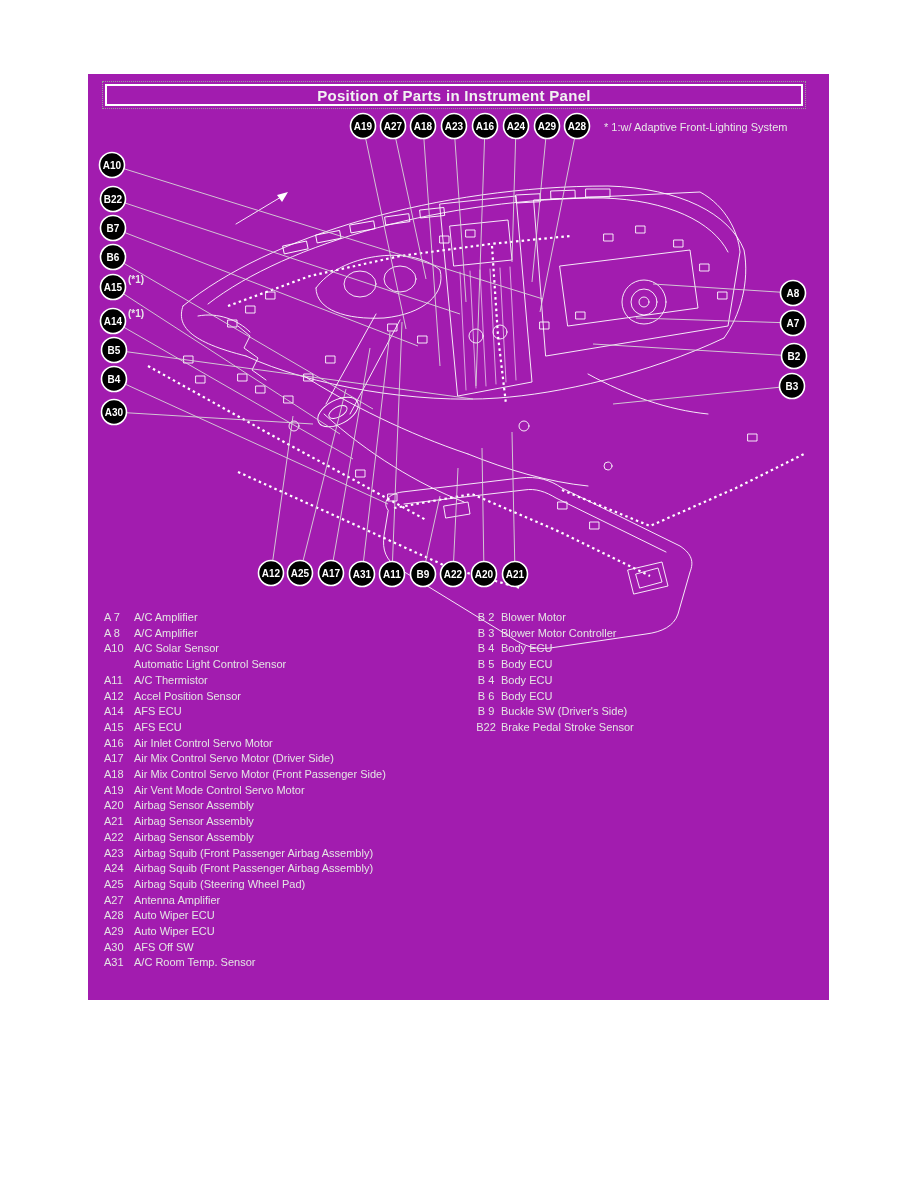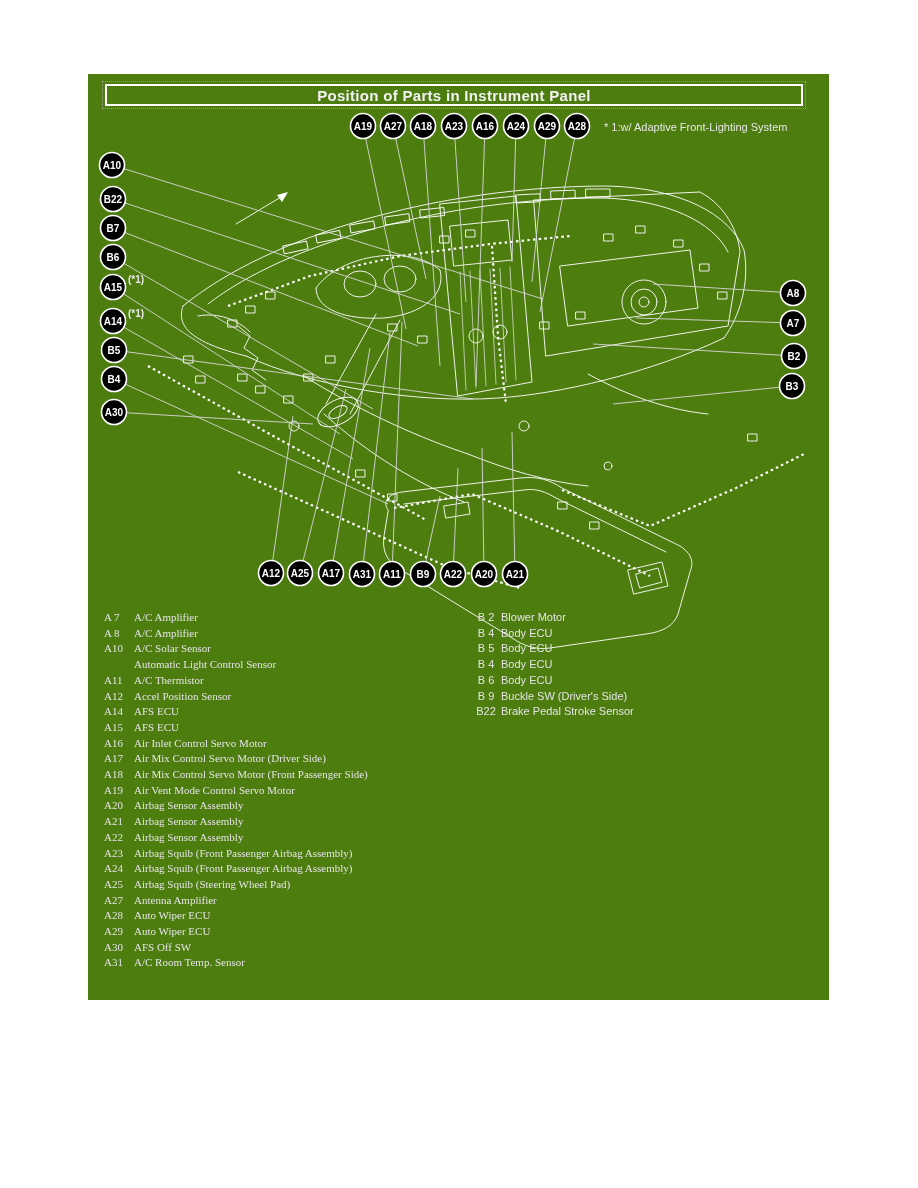--- a/index.html
+++ b/index.html
@@ -2,21 +2,21 @@
 <html><head>
 <meta charset="utf-8">
 <style>
   html,body{margin:0;padding:0;}
   body{
     width:918px;height:1188px;position:relative;background:#ffffff;
     font-family:"Liberation Sans", sans-serif;overflow:hidden;
   }
   .panel{
     position:absolute;left:88px;top:74px;width:741px;height:926px;
-    background:#4d7c0f;
+    background:#a21caf;
   }
   .title-box{
     position:absolute;left:14px;top:7px;width:704px;height:28px;
     box-sizing:border-box;border:1px dotted #9a9a9a;padding:2px;
   }
   .title-inner{
     box-sizing:border-box;width:100%;height:100%;
     border:2px solid #ffffff;display:flex;align-items:center;justify-content:center;
   }
   .title-inner h1{
@@ -28,21 +28,21 @@
   .harness{stroke:#ffffff;fill:none;stroke-width:2.2;stroke-dasharray:2.5 3.2;stroke-linecap:butt;}
   .leader{stroke:#d8d8d8;stroke-width:0.9;}
   .bubble{fill:#000000;stroke:#ffffff;stroke-width:1.6;}
   .bubble-label{fill:#ffffff;font-size:10px;font-weight:bold;text-anchor:middle;
     font-family:"Liberation Sans", sans-serif;}
   .bubble-note{fill:#e8e8e8;font-size:10px;font-weight:bold;
     font-family:"Liberation Sans", sans-serif;}
   .afs-note{fill:#e8e8e8;font-size:11px;font-family:"Liberation Sans", sans-serif;}
   .legend{position:absolute;left:0;top:536px;width:741px;color:#e4e4e4;font-size:11px;}
   .legend-col{position:absolute;top:0;}
-  #legend-left{left:16px;width:362px;font-family:Liberation Serif, serif;}
+  #legend-left{left:16px;width:362px;}
   #legend-right{left:383px;width:352px;text-align:center;}
   .legend-row{display:flex;line-height:15.7px;white-space:nowrap;}
   .legend-row .code{flex:none;width:30px;}
   .legend-row .desc{flex:none;}
 </style>
 </head>
 <body>
 
 <div class="panel">
 
@@ -419,20 +419,24 @@
           <span class="code">A31</span>
           <span class="desc">A/C Room Temp. Sensor</span>
         </div>
       </div>
     <div class="legend-col" id="legend-right">
         <div class="legend-row">
           <span class="code">B 2</span>
           <span class="desc">Blower Motor</span>
         </div>
         <div class="legend-row">
+          <span class="code">B 3</span>
+          <span class="desc">Blower Motor Controller</span>
+        </div>
+        <div class="legend-row">
           <span class="code">B 4</span>
           <span class="desc">Body ECU</span>
         </div>
         <div class="legend-row">
           <span class="code">B 5</span>
           <span class="desc">Body ECU</span>
         </div>
         <div class="legend-row">
           <span class="code">B 4</span>
           <span class="desc">Body ECU</span>

